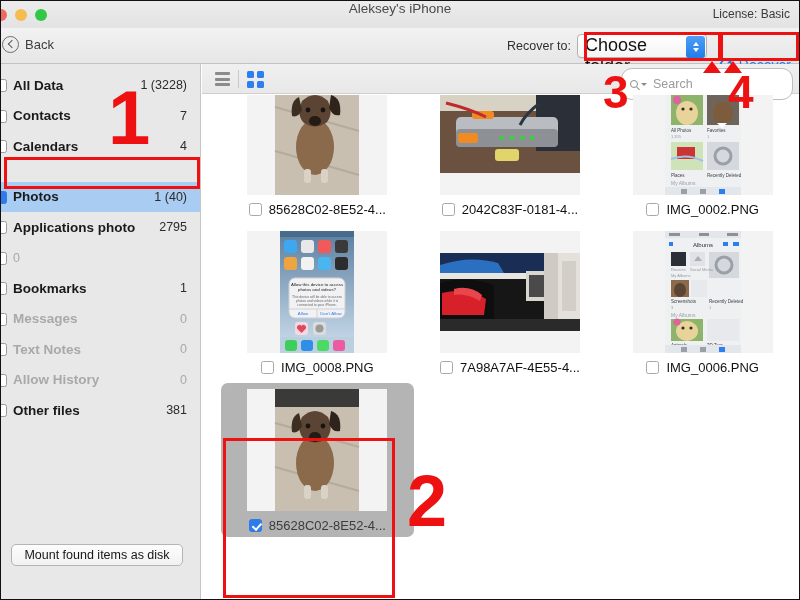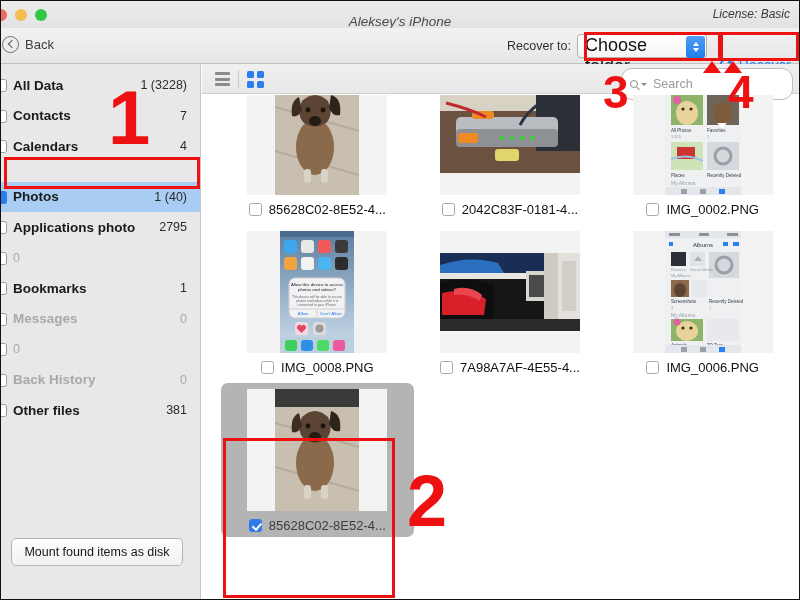--- a/index.html
+++ b/index.html
@@ -15,21 +15,21 @@
     border: 1px solid #111;
     background: #ffffff;
     overflow: hidden;
   }
 
   
   .titlebar {
     position: absolute; top: 0; left: 0; right: 0; height: 42px;
     background: linear-gradient(#ececec, #dedede);
     border-bottom: 1px solid #b6b6b6;
-    display: flex; align-items: center; font-style: italic;
+    display: flex; 
   }
   .traffic { position: absolute; left: -6px; top: 8px; display: flex; gap: 8px; }
   .dot { width: 12px; height: 12px; border-radius: 50%; }
   .dot.red { background: #ec6a5f; }
   .dot.yellow { background: #f5bd4f; }
   .dot.green { background: #31c847; }
   .win-title {
     width: 100%; text-align: center;
     font-size: 13.5px; color: #4a4a4a;
   }
@@ -117,21 +117,21 @@
     background: #fff;
   }
   .side-row.selected .side-cb { background: #2f7bea; border-color: #2f7bea; }
   .side-name { font-size: 13.5px; font-weight: bold; color: #1a1a1a; flex: 1; }
   .side-name.dim { color: #a9a9a9; }
   .side-count { font-size: 12.5px; color: #2b2b2b; }
   .side-count.dim { color: #a9a9a9; }
 
   .mount-btn {
     position: absolute; left: 10px; bottom: 33px;
-    width: 172px; height: 28px;
+    width: 172px; height: 22px;
     background: linear-gradient(#fdfdfd, #f1f1f1);
     border: 1px solid #b4b4b4; border-radius: 5px;
     display: flex; align-items: center; justify-content: center;
     font-size: 12.5px; color: #161616;
   }
 
   
   .content {
     position: absolute; top: 63px; left: 201px; right: 0; bottom: 0;
     background: #ffffff;
@@ -293,25 +293,26 @@
           <span class="side-name">Bookmarks</span>
           <span class="side-count">1</span>
         </div>
         <div class="side-row">
           <span class="side-cb"></span>
           <span class="side-name dim">Messages</span>
           <span class="side-count dim">0</span>
         </div>
         <div class="side-row">
           <span class="side-cb"></span>
+          <span class="side-name dim">Text Notes</span>
           <span class="side-count dim">0</span>
         </div>
         <div class="side-row">
           <span class="side-cb"></span>
-          <span class="side-name dim">Back History</span>
+          <span class="side-name dim">Allow History</span>
           <span class="side-count dim">0</span>
         </div>
         <div class="side-row">
           <span class="side-cb"></span>
           <span class="side-name">Other files</span>
           <span class="side-count">381</span>
         </div>
       </div>
     <div class="mount-btn">Mount found items as disk</div>
   </div>

